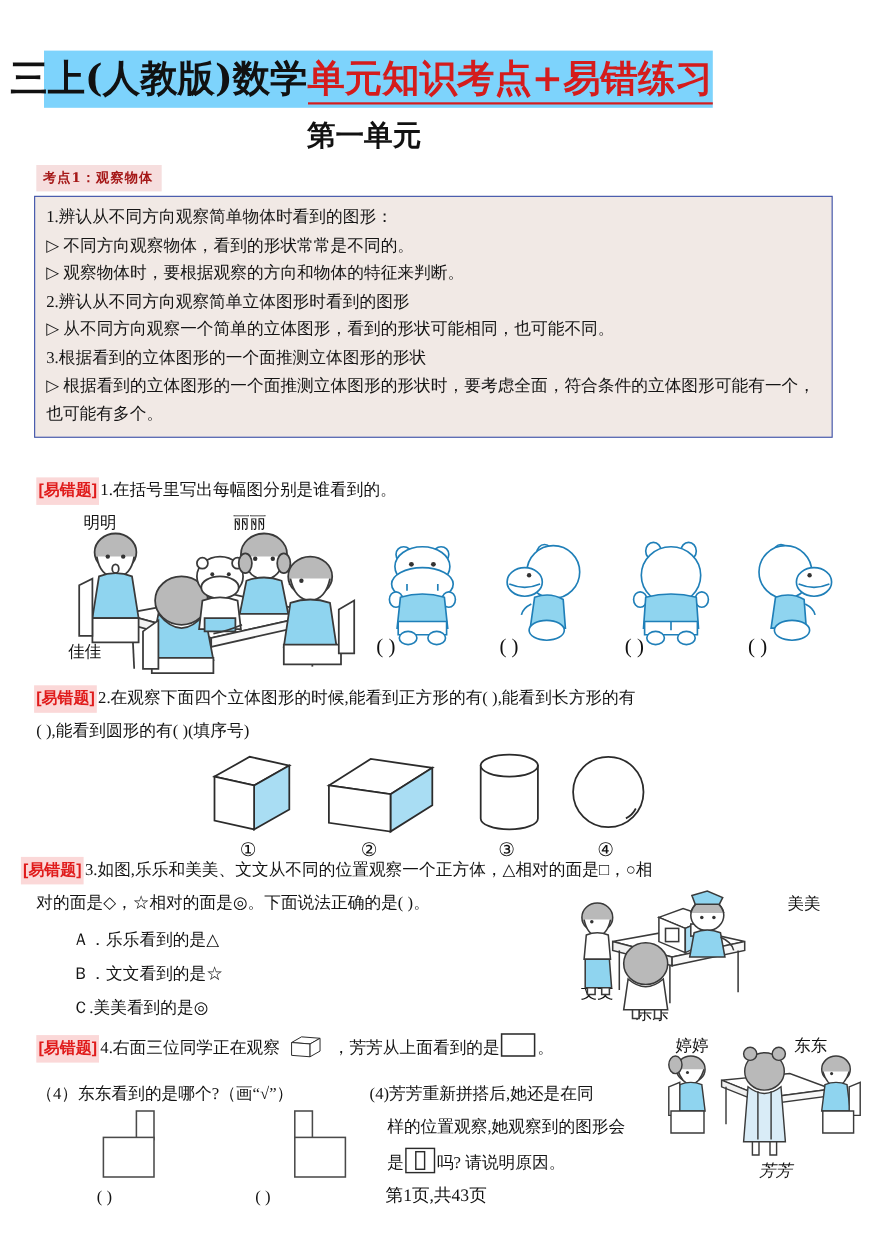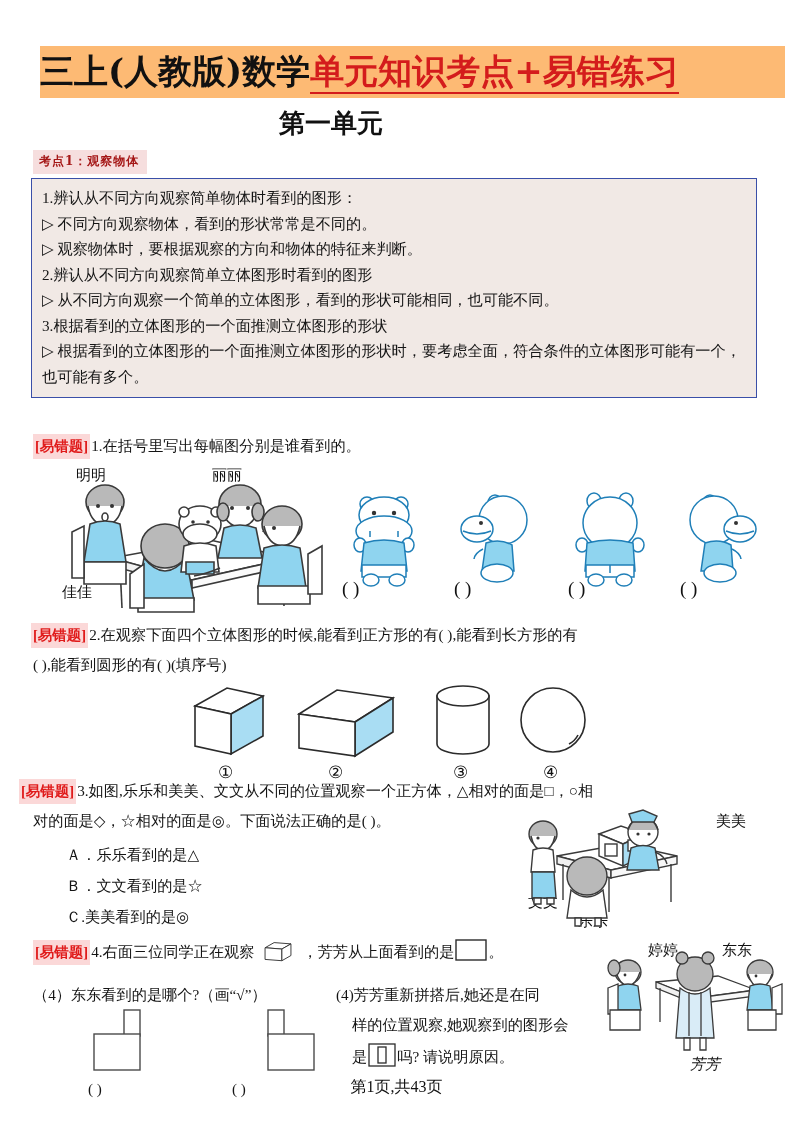--- a/index.html
+++ b/index.html
@@ -5,22 +5,22 @@
   html,body{margin:0;padding:0;}
   body{
     width:793px;height:1122px;background:#ffffff;
     font-family:"Liberation Serif","DejaVu Serif",serif;
     color:#1a1a1a;position:relative;overflow:hidden;
   }
   .page{position:relative;width:793px;height:1122px;}
 
   
   .title-band{
-    position:absolute;left:40px;top:46px;width:745px;height:52px;
-    background:#fdba74;display:flex;align-items:center;justify-content:flex-start;
+    position:absolute;left:40px;top:46px;width:608px;height:52px;
+    background:#7dd3fc;display:flex;align-items:center;justify-content:flex-end;
   }
   .title-text{
     font-size:34px;font-weight:bold;letter-spacing:0px;white-space:nowrap;
     font-family:"DejaVu Serif","Liberation Serif",serif;
   }
   .title-black{color:#111;}
   .title-red{color:#d41c1c;border-bottom:2.5px solid #d41c1c;padding-bottom:1px;}
   .unit-title{
     position:absolute;left:0;top:106px;width:662px;text-align:center;
     font-size:26px;font-weight:bold;color:#111;
@@ -39,21 +39,21 @@
     border:1.5px solid #3a4fa8;background:#f1e9e5;
     padding:6px 10px 8px 10px;box-sizing:border-box;
   }
   .kp-line{font-size:15.2px;line-height:25.5px;color:#151515;white-space:nowrap;}
   .kp-line.wrap{white-space:normal;}
 
   
   .tag{
     display:inline-block;background:#fbd8d8;color:#e01b1b;
     font-weight:bold;font-size:14.5px;padding:0 2px;margin-right:1px;
-    font-family:Liberation Serif, serif;
+    font-family:Liberation Sans, sans-serif;
   }
   .q{position:absolute;font-size:15.2px;line-height:25px;color:#141414;}
   .ql{white-space:nowrap;}
 
   
   .scene1{position:absolute;left:60px;top:462px;width:260px;height:150px;}
   .nm{position:absolute;font-size:15px;color:#111;}
 
   .hipporow{position:absolute;left:330px;top:487px;width:450px;height:105px;}
   .hip{position:absolute;width:96px;height:100px;}
@@ -355,21 +355,21 @@
   </svg>
   <svg style="position:absolute;left:230px;top:1008px;" width="110" height="70" viewBox="0 0 110 70">
     <g stroke="#4a4a4a" stroke-width="1.4" fill="#ffffff">
       <rect x="38" y="2" width="16" height="26"></rect>
       <rect x="38" y="26" width="46" height="36"></rect>
     </g>
   </svg>
   <div class="q ql" style="left:88px;top:1076px;">(     )</div>
   <div class="q ql" style="left:232px;top:1076px;">(     )</div>
 
-  <div class="nm" style="left:648px;top:941px;">婷婷</div>
+  <div class="nm" style="left:614px;top:941px;">婷婷</div>
   <div class="nm" style="left:722px;top:941px;">东东</div>
   <div class="nm" style="left:690px;top:1055px;font-style:italic;">芳芳</div>
 
   <div class="scene4">
     <svg width="190" height="118" viewBox="0 0 190 118">
       <g fill="none" stroke="#3a3a3a" stroke-width="1.3">
 
         <path d="M56 34 L118 28 L156 42 L96 50 Z" fill="#ffffff"></path>
         <path d="M56 34 L56 40 L96 56 L96 50 Z" fill="#f0f0f0"></path>
         <path d="M96 50 L96 56 L156 48 L156 42 Z" fill="#f8f8f8"></path>

